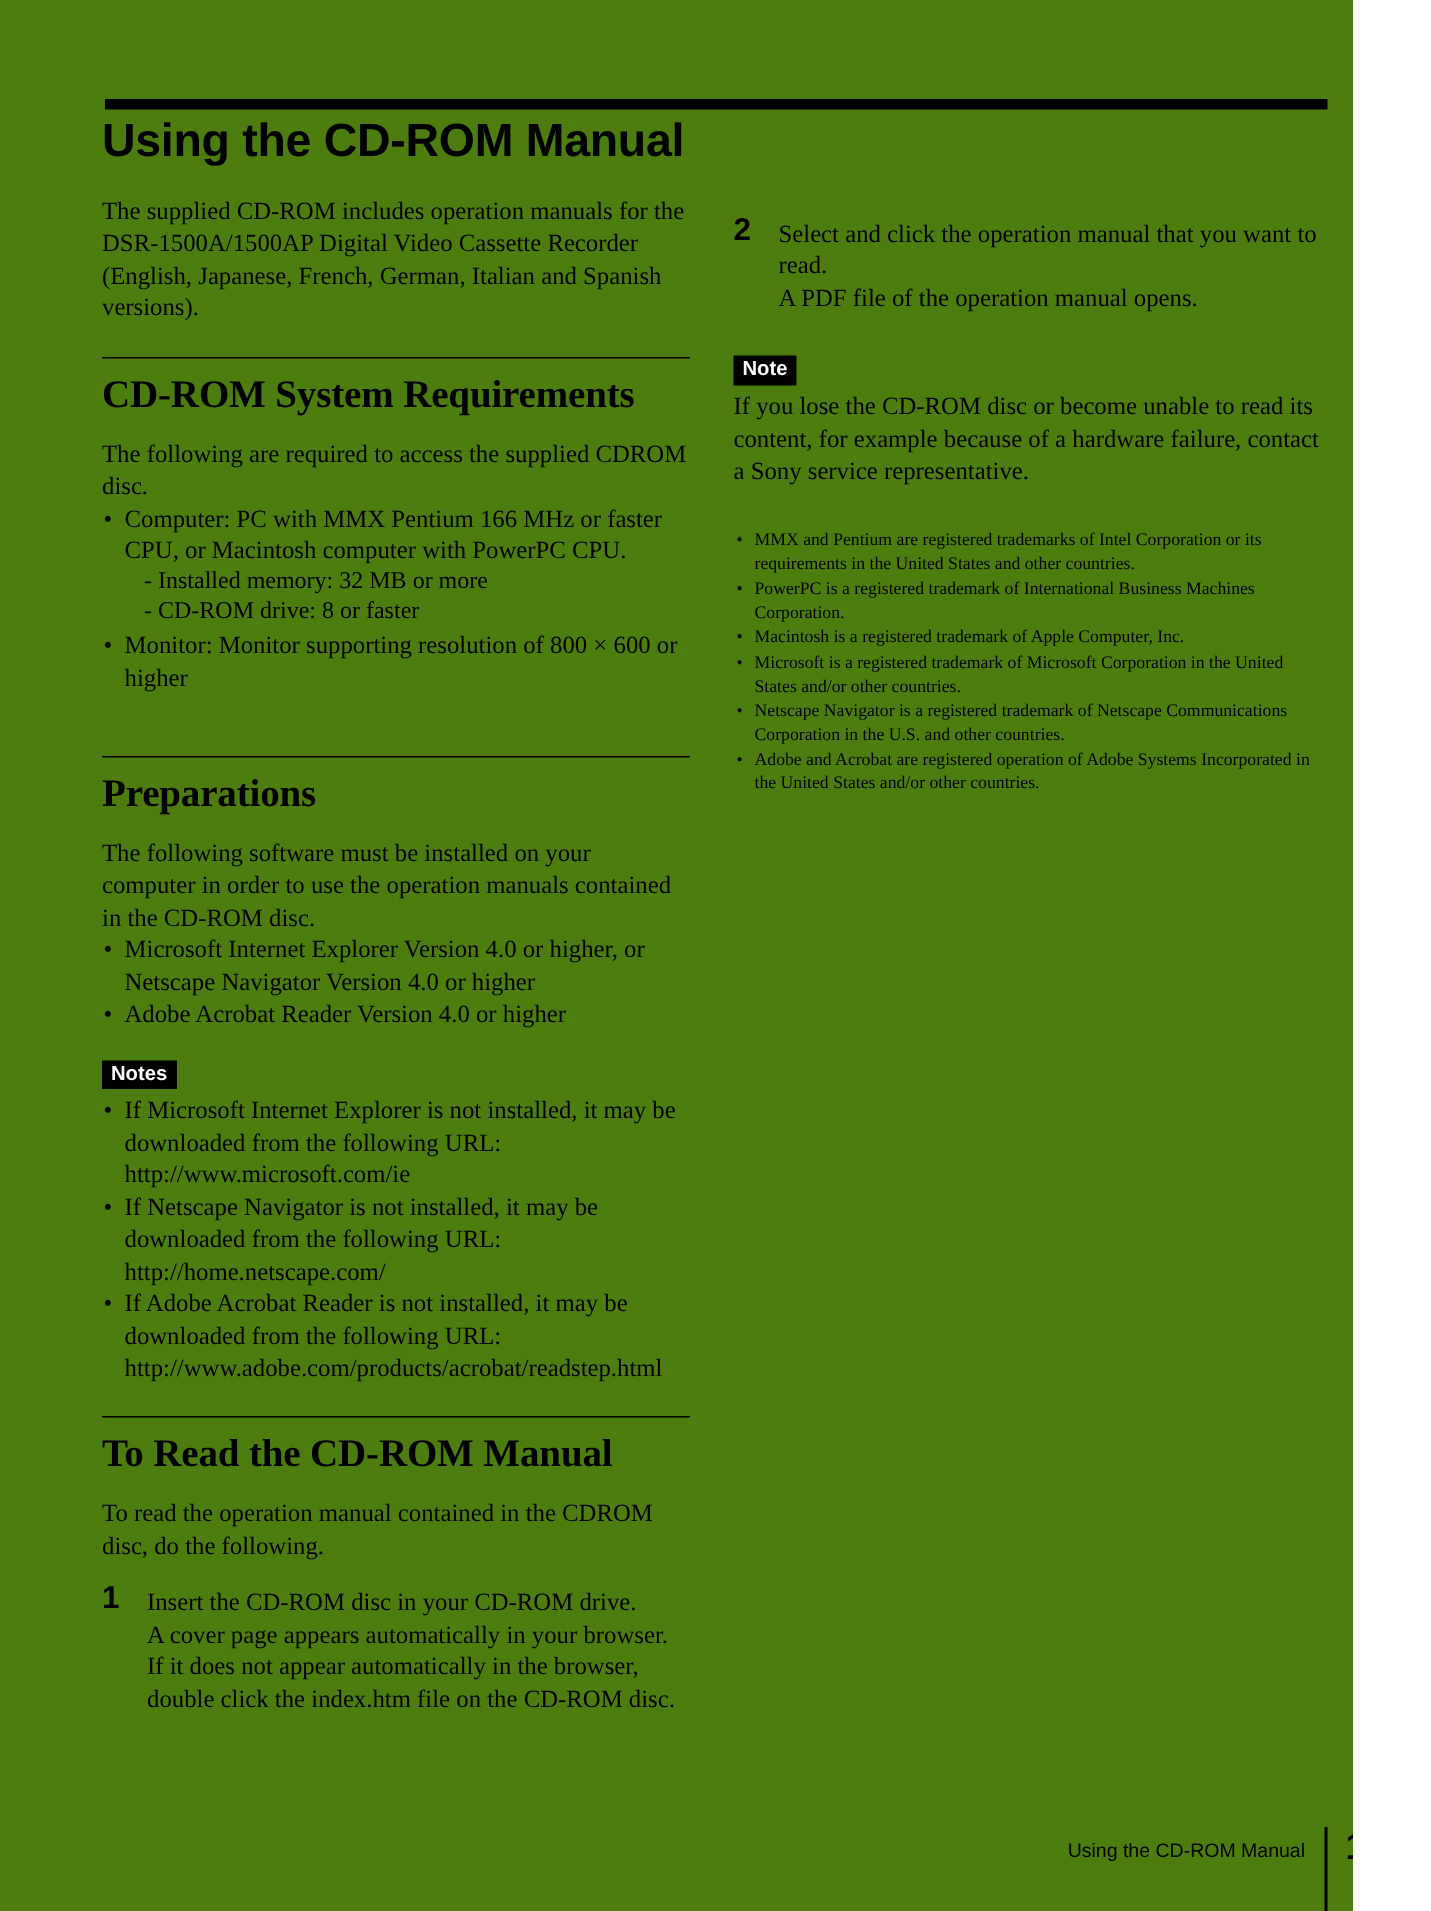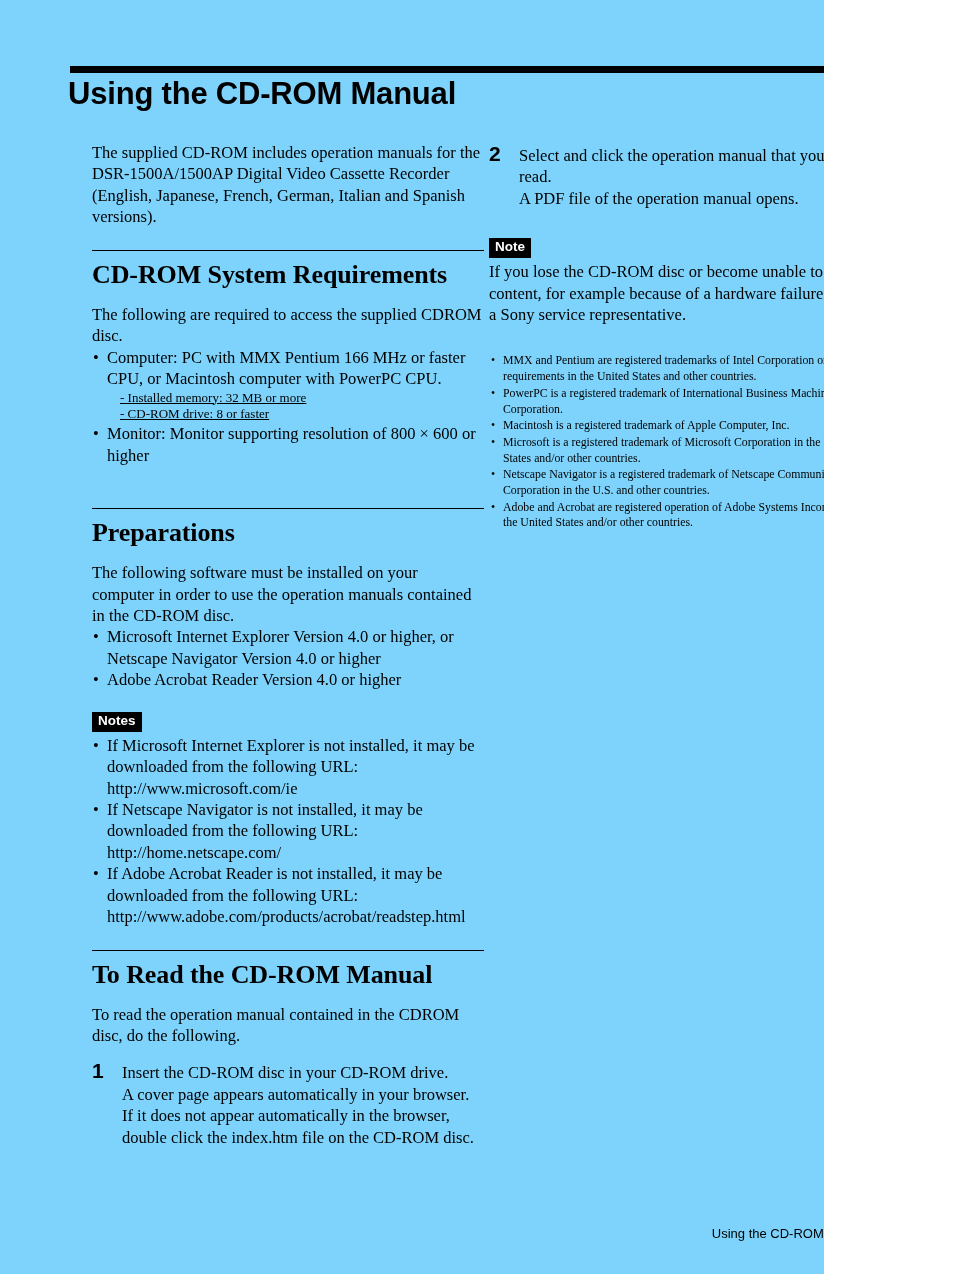--- a/index.html
+++ b/index.html
@@ -6,24 +6,24 @@
     margin: 0;
     padding: 0;
     background: #ffffff;
   }
   body {
     font-family: "Liberation Serif", "DejaVu Serif", serif;
     color: #000000;
   }
   .page {
     position: relative;
-    width: 824px;
+    width: 902px;
     height: 1274px;
     overflow: hidden;
-    background: #7dd3fc;
+    background: #4d7c0f;
   }
 
   
   .title-rule {
     position: absolute;
     left: 70px;
     top: 66px;
     width: 815px;
     height: 7px;
     background: #000000;
@@ -37,23 +37,22 @@
     font-weight: bold;
     font-size: 31px;
     letter-spacing: -0.2px;
     line-height: 1.15;
   }
 
   
   .col-left {
     position: absolute;
     left: 68px;
-    top: 142px;
+    top: 130px;
     width: 392px;
-    margin-left: 24px;
   }
   .col-right {
     position: absolute;
     left: 489px;
     top: 145px;
     width: 395px;
   }
 
   
   .para {
@@ -99,23 +98,22 @@
     position: absolute;
     left: 1px;
     top: 0;
   }
   .sublist {
     list-style: none;
     margin: 0;
     padding: 0 0 0 13px;
   }
   .sublist li {
-    font-size: 13px;
+    font-size: 16px;
     line-height: 1.30;
-    text-decoration: underline;
   }
 
   
   .note-badge {
     display: inline-block;
     background: #000000;
     color: #ffffff;
     font-family: "Liberation Sans", "DejaVu Sans", sans-serif;
     font-weight: bold;
     font-size: 13.5px;

